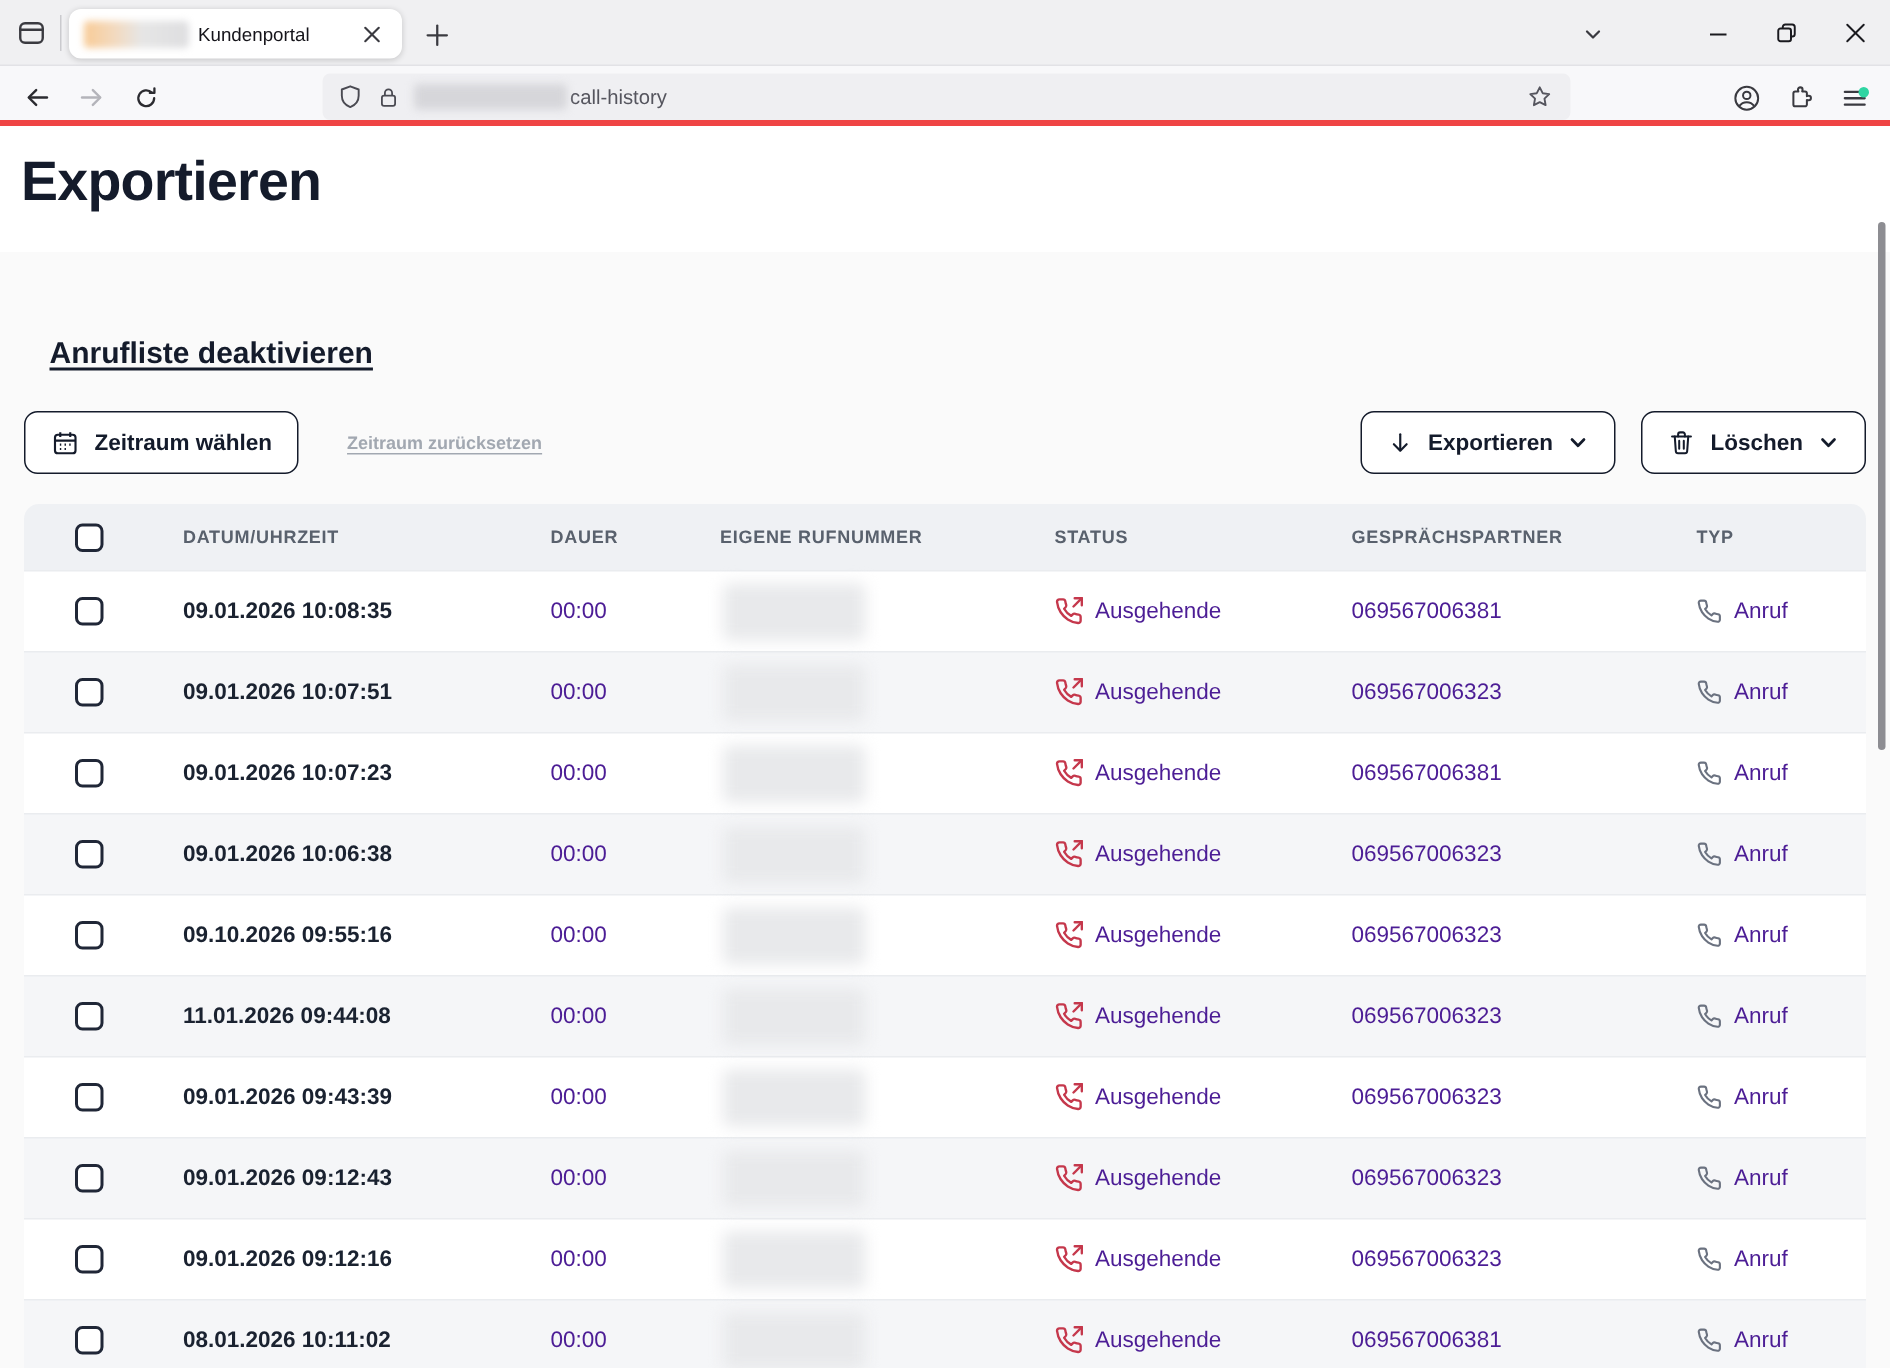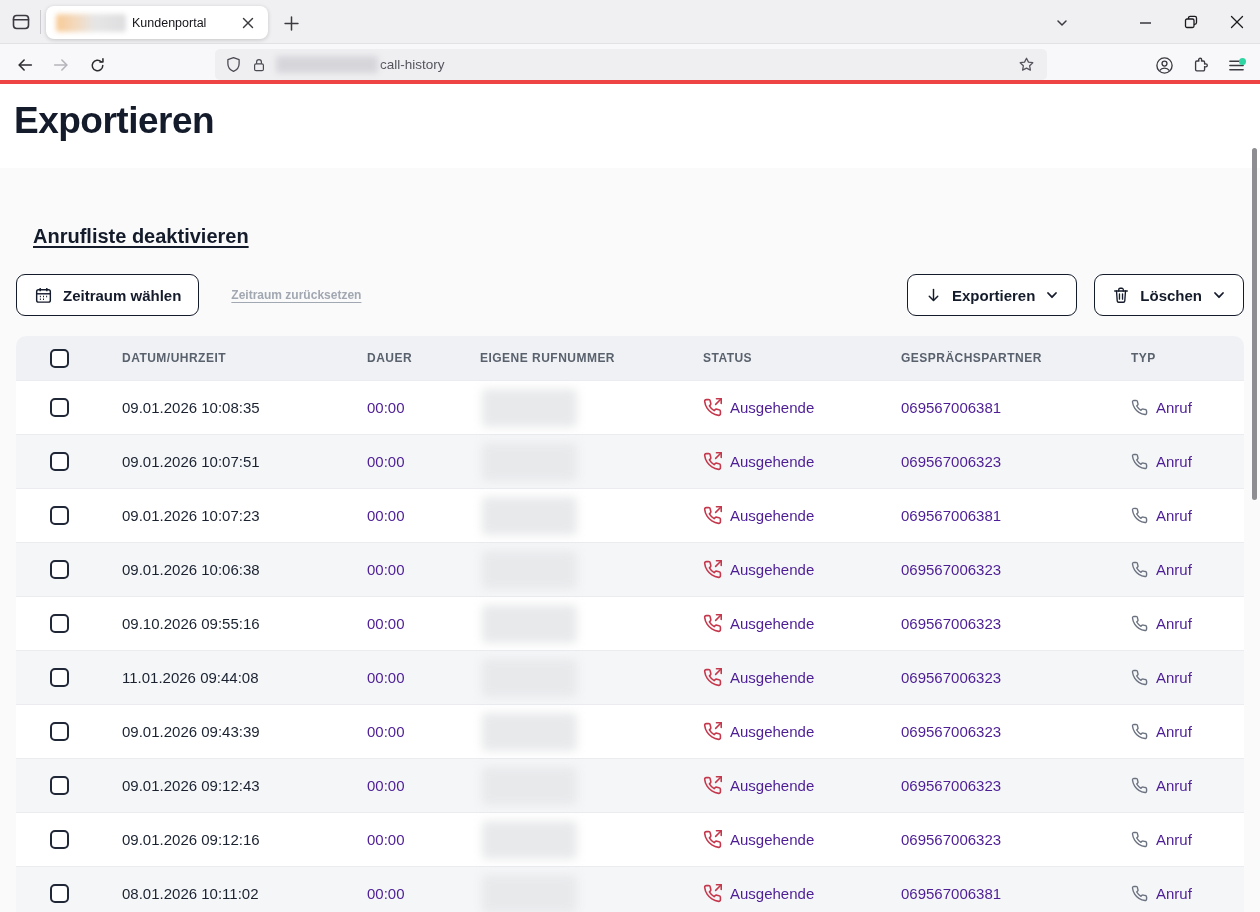--- a/index.html
+++ b/index.html
@@ -65,21 +65,21 @@
     align-items:center; }
   .thead { height:44px; background:#eff1f4; }
   .thead .hcell { font-size:12px; font-weight:700; letter-spacing:.04em; color:#59616d;
     text-transform:uppercase; }
   .trow { height:54px; background:#fff; border-top:1px solid #eaecef; }
   .trow:nth-child(even) { background:#f5f6f8; }
   .cell { display:flex; align-items:center; }
   .c-check { padding-left:34px; }
   .checkbox { width:19px; height:19px; border:2px solid #202737; border-radius:5px; background:#fff;
     display:inline-block; cursor:pointer; }
-  .dt { font-size:15px; font-weight:400; color:#1a2230; }
+  .dt { font-size:15px; font-weight:700; color:#1a2230; }
   .muted { font-size:15px; color:#4c1d95; }
   .blurred-num { width:95px; height:38px; margin-left:2px; background:#e8e9eb; border-radius:4px;
     filter:blur(5px); }
   .c-status svg, .c-typ svg { margin-right:8px; flex:0 0 auto; }
   .c-status svg { color:#c5384c; }
   .c-typ svg { color:#6b7280; }
 
   .scroll-thumb { position:absolute; right:3px; top:148px; width:5px; height:352px;
     background:#8d8d92; border-radius:3px; z-index:50; }
 

